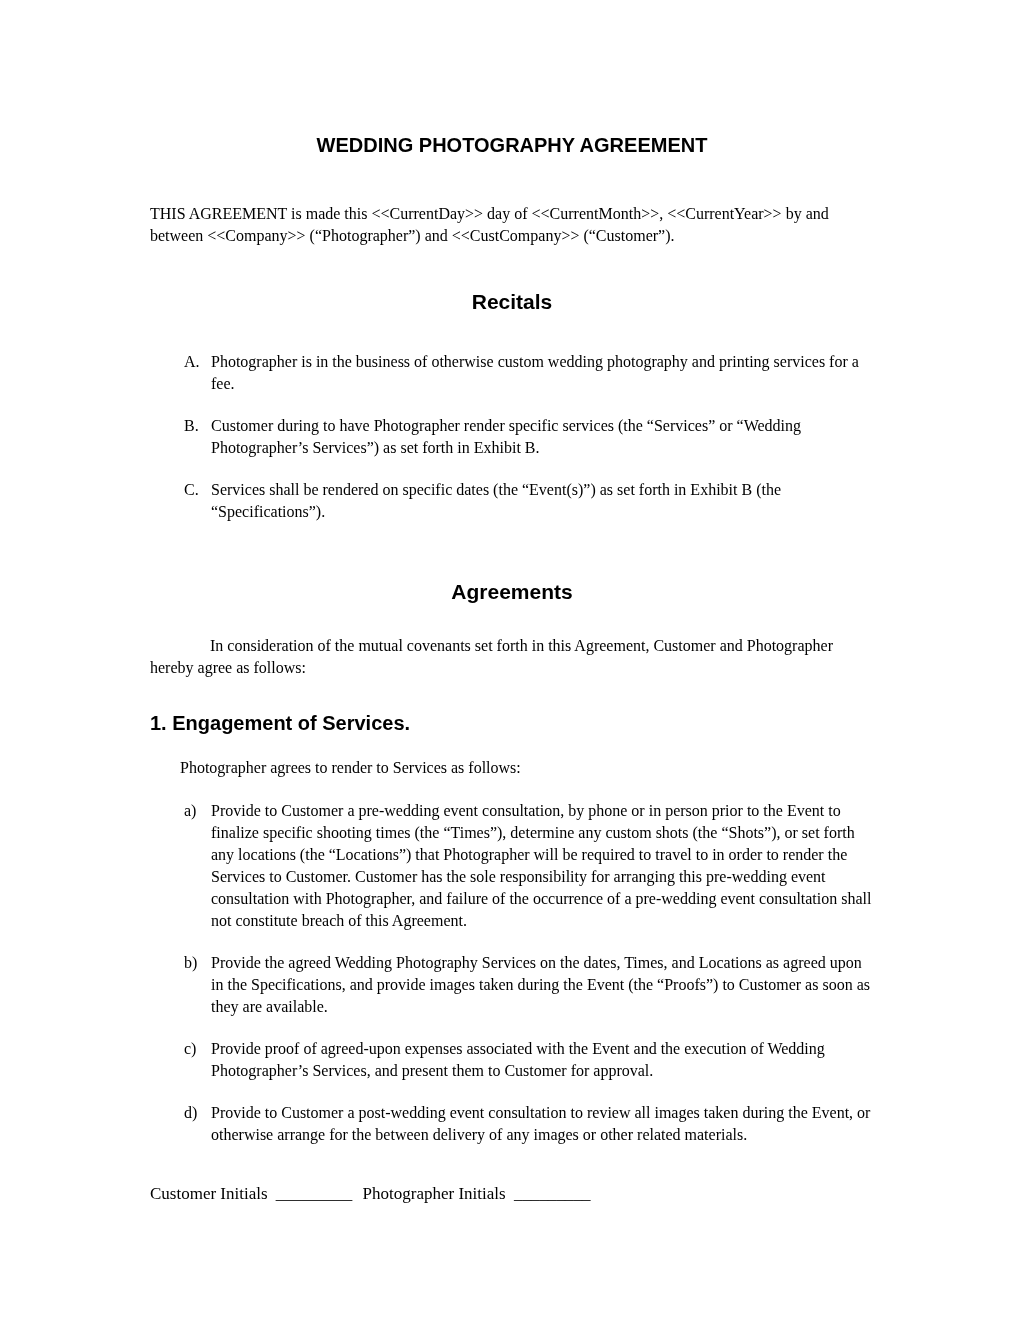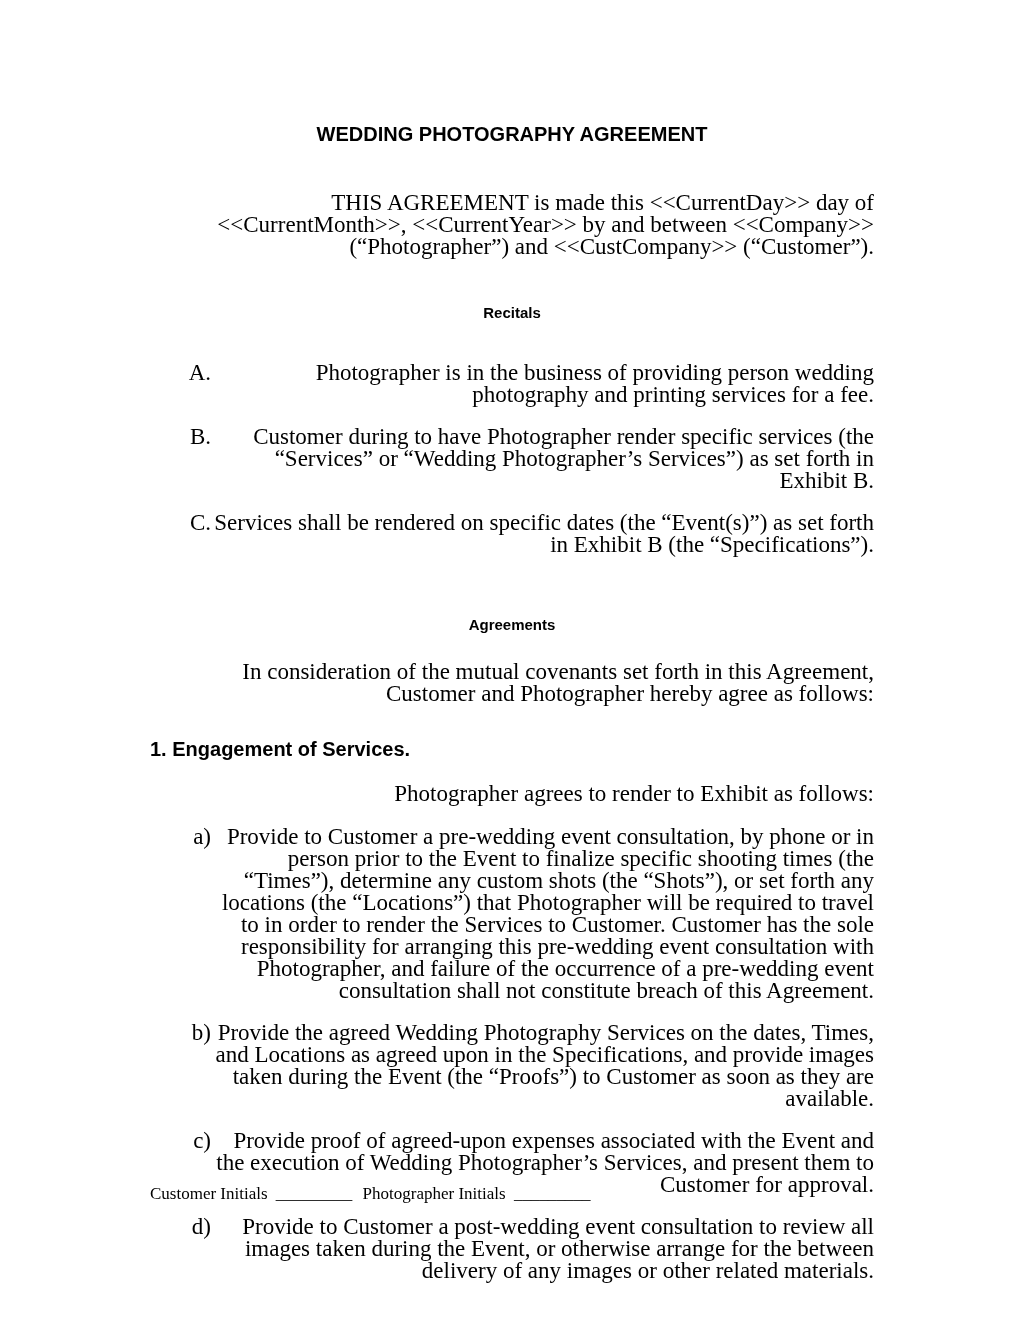--- a/index.html
+++ b/index.html
@@ -21,42 +21,41 @@
     height: 1325px;
     padding: 122px 150px 0 150px;
     position: relative;
   }
   .title {
     font-family: "Liberation Sans", sans-serif;
     font-weight: bold;
     font-size: 20px;
     line-height: 24px;
     text-align: center;
-    margin: 0;
+    margin: 11px;
   }
   .body-text {
-    font-size: 23px;
+    font-size: 16px;
     line-height: 22px;
-    text-align: right;
   }
   .intro {
     margin: 46px 0 0 0;
   }
   .center-heading {
     font-family: "Liberation Sans", sans-serif;
     font-weight: bold;
-    font-size: 15px;
+    font-size: 21px;
     line-height: 22px;
     text-align: center;
     margin: 0;
   }
   .recitals-heading { margin-top: 44px; }
   .agreements-heading { margin-top: 58px; }
   .agree-intro {
-    margin: 25px 0 0 0;
+    margin: 32px 0 0 0;
     text-indent: 60px;
   }
   .section-heading {
     font-family: "Liberation Sans", sans-serif;
     font-weight: bold;
     font-size: 20px;
     line-height: 24px;
     margin: 32px 0 0 0;
   }
   .lead {
@@ -98,39 +97,39 @@
 
   <h1 class="title">WEDDING PHOTOGRAPHY AGREEMENT</h1>
 
   <p class="body-text intro">THIS AGREEMENT is made this &lt;&lt;CurrentDay&gt;&gt; day of &lt;&lt;CurrentMonth&gt;&gt;, &lt;&lt;CurrentYear&gt;&gt; by and between &lt;&lt;Company&gt;&gt; (“Photographer”) and &lt;&lt;CustCompany&gt;&gt; (“Customer”).</p>
 
   <h2 class="center-heading recitals-heading">Recitals</h2>
 
   <div class="body-text list recitals-list">
     <div class="list-item first">
       <span class="list-label">A.</span>
-      <span class="list-text">Photographer is in the business of providing person wedding photography and printing services for a fee.</span>
+      <span class="list-text">Photographer is in the business of otherwise custom wedding photography and printing services for a fee.</span>
     </div>
     <div class="list-item">
       <span class="list-label">B.</span>
       <span class="list-text">Customer during to have Photographer render specific services (the “Services” or “Wedding Photographer’s Services”) as set forth in Exhibit B.</span>
     </div>
     <div class="list-item">
       <span class="list-label">C.</span>
       <span class="list-text">Services shall be rendered on specific dates (the “Event(s)”) as set forth in Exhibit B (the “Specifications”).</span>
     </div>
   </div>
 
   <h2 class="center-heading agreements-heading">Agreements</h2>
 
   <p class="body-text agree-intro">In consideration of the mutual covenants set forth in this Agreement, Customer and Photographer hereby agree as follows:</p>
 
   <h3 class="section-heading">1. Engagement of Services.</h3>
 
-  <p class="body-text lead">Photographer agrees to render to Exhibit as follows:</p>
+  <p class="body-text lead">Photographer agrees to render to Services as follows:</p>
 
   <div class="body-text list engagement-list">
     <div class="list-item first">
       <span class="list-label">a)</span>
       <span class="list-text">Provide to Customer a pre-wedding event consultation, by phone or in person prior to the Event to finalize specific shooting times (the “Times”), determine any custom shots (the “Shots”), or set forth any locations (the “Locations”) that Photographer will be required to travel to in order to render the Services to Customer. Customer has the sole responsibility for arranging this pre-wedding event consultation with Photographer, and failure of the occurrence of a pre-wedding event consultation shall not constitute breach of this Agreement.</span>
     </div>
     <div class="list-item">
       <span class="list-label">b)</span>
       <span class="list-text">Provide the agreed Wedding Photography Services on the dates, Times, and Locations as agreed upon in the Specifications, and provide images taken during the Event (the “Proofs”) to Customer as soon as they are available.</span>
     </div>

